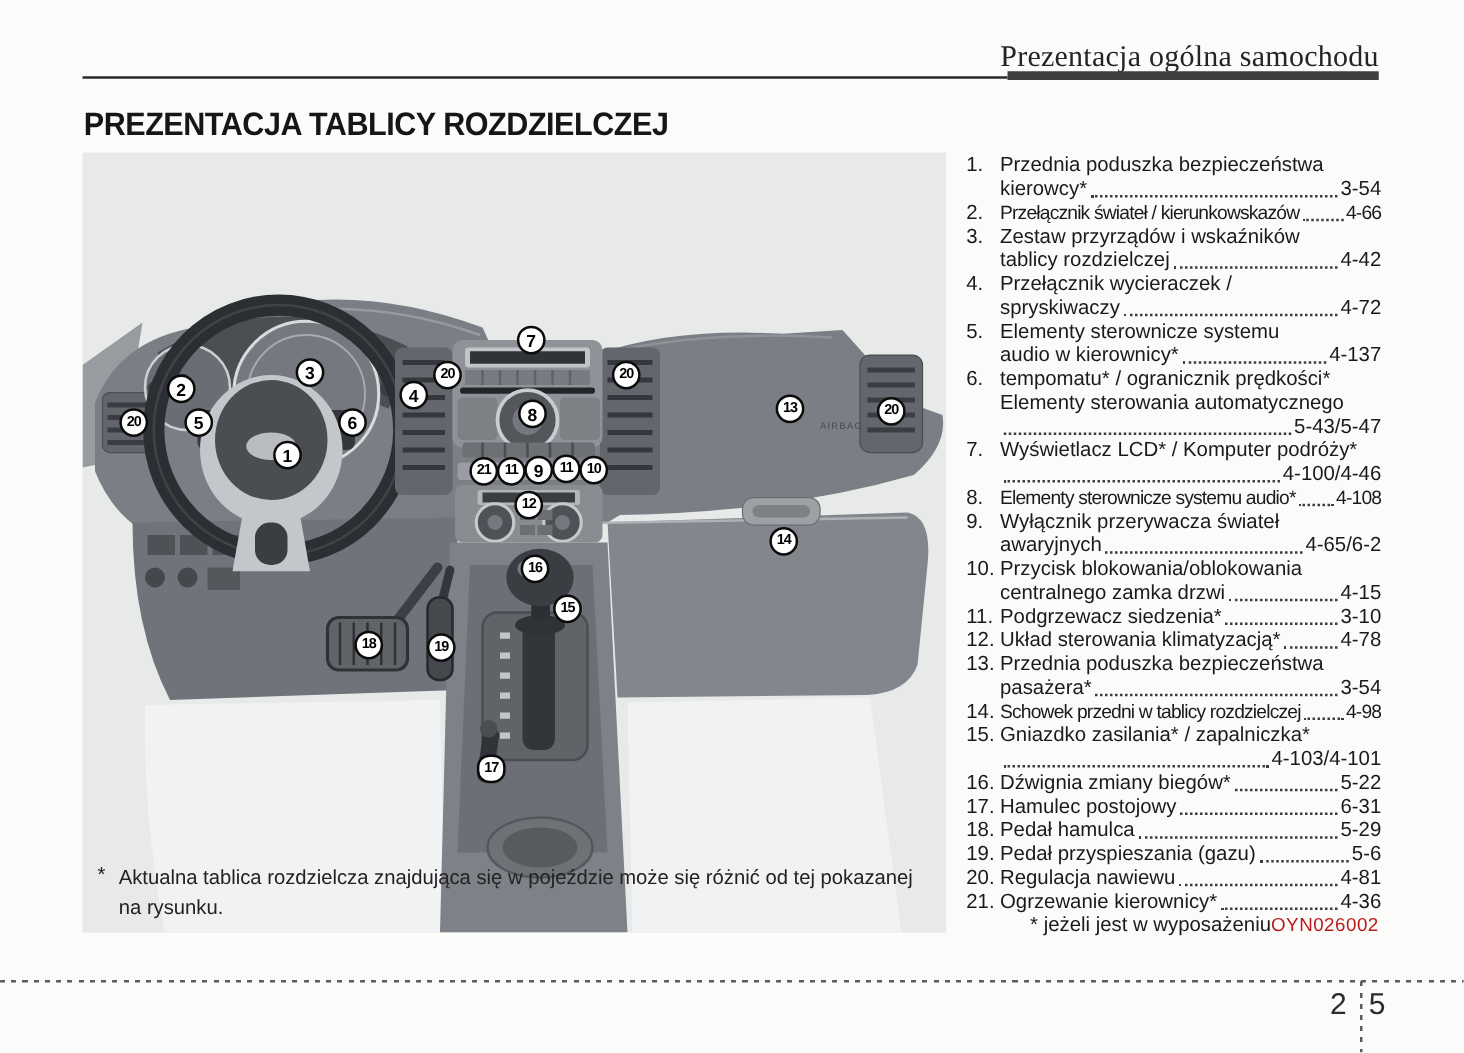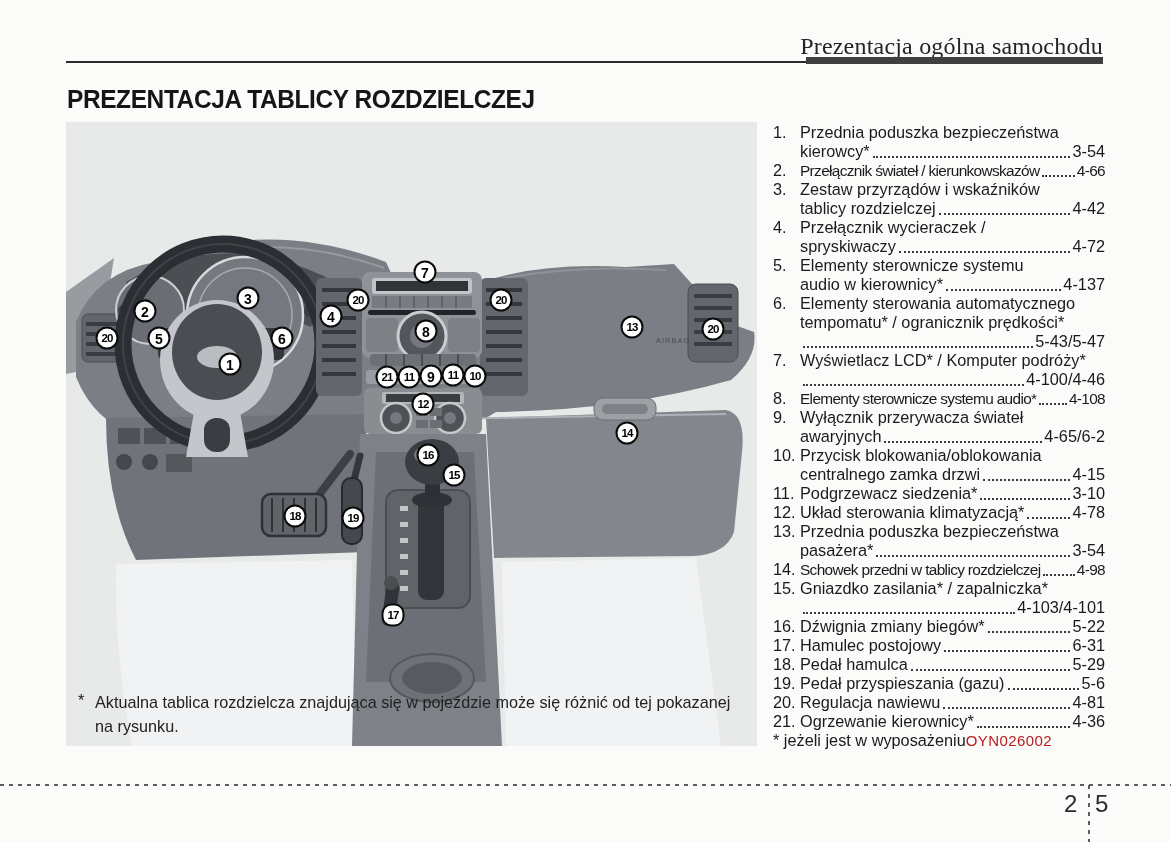--- a/index.html
+++ b/index.html
@@ -40,21 +40,21 @@
   .fig-footnote .txt{display:block;padding-left:17px;}
   
   .ref-list{position:absolute;left:773px;top:123px;width:332px;font-size:16.3px;line-height:19px;color:#1a1a1a;}
   .item{position:relative;}
   .item .num{position:absolute;left:0;top:0;}
   .line{display:flex;align-items:flex-end;padding-left:27px;}
   .line .t{white-space:nowrap;}
   .line .leader{flex:1;min-width:10px;border-bottom:2.4px dotted #3c3c3c;margin:0 2px 3px 3px;}
   .line .ref{white-space:nowrap;}
   .line.fit{letter-spacing:-.65px;font-size:15.4px;}
-  .foot-row{display:flex;justify-content:flex-start;padding-left:0;margin-top:0;}
+  .foot-row{display:flex;justify-content:flex-end;padding-left:0;margin-top:0;}
   .foot-row .code{font-size:15px;color:#b91c1c;letter-spacing:.4px;margin-right:2px;}
   
   .dash-h{
     position:absolute;left:0;top:784px;width:1171px;height:2px;
     background:repeating-linear-gradient(90deg,#5c5c5c 0 4px,transparent 4px 9px);
   }
   .dash-v{
     position:absolute;left:1088px;top:785px;width:2px;height:57px;
     background:repeating-linear-gradient(180deg,#5c5c5c 0 4px,transparent 4px 9px);
   }
@@ -209,21 +209,21 @@
     <div class="callout" style="left: 216px; top: 216px;">6</div>
     <div class="callout" style="left: 359px; top: 150px;">7</div>
     <div class="callout" style="left: 360px; top: 209px;">8</div>
     <div class="callout" style="left: 365px; top: 254px;">9</div>
     <div class="callout two" style="left: 409px; top: 254px;">10</div>
     <div class="callout two" style="left: 343px; top: 255px;">11</div>
     <div class="callout two" style="left: 387px; top: 253px;">11</div>
     <div class="callout two" style="left: 357px; top: 282px;">12</div>
     <div class="callout two" style="left: 566px; top: 205px;">13</div>
     <div class="callout two" style="left: 561px; top: 311px;">14</div>
-    <div class="callout two" style="left: 388px; top: 353px;">15</div>
+    <div class="callout two" style="left: 388px; top: 365px;">15</div>
     <div class="callout two" style="left: 362px; top: 333px;">16</div>
     <div class="callout two" style="left: 327px; top: 493px; border-radius: 10px;">17</div>
     <div class="callout two" style="left: 229px; top: 394px;">18</div>
     <div class="callout two" style="left: 287px; top: 396px;">19</div>
     <div class="callout two" style="left: 41px; top: 216px;">20</div>
     <div class="callout two" style="left: 292px; top: 178px;">20</div>
     <div class="callout two" style="left: 435px; top: 178px;">20</div>
     <div class="callout two" style="left: 647px; top: 207px;">20</div>
     <div class="callout two" style="left: 321px; top: 255px;">21</div>
   </div>
@@ -277,24 +277,24 @@
       </div>
       <div class="line">
         <span class="t">audio w kierownicy*</span>
         <span class="leader"></span>
         <span class="ref">4-137</span>
       </div>
     </div>
     <div class="item">
       <span class="num">6.</span>
       <div class="line">
+        <span class="t">tempomatu* / ogranicznik prędkości*</span>
+      </div>
+      <div class="line">
         <span class="t">Elementy sterowania automatycznego</span>
-      </div>
-      <div class="line">
-        <span class="t">tempomatu* / ogranicznik prędkości*</span>
       </div>
       <div class="line">
         <span class="t"></span>
         <span class="leader"></span>
         <span class="ref">5-43/5-47</span>
       </div>
     </div>
     <div class="item">
       <span class="num">7.</span>
       <div class="line">

